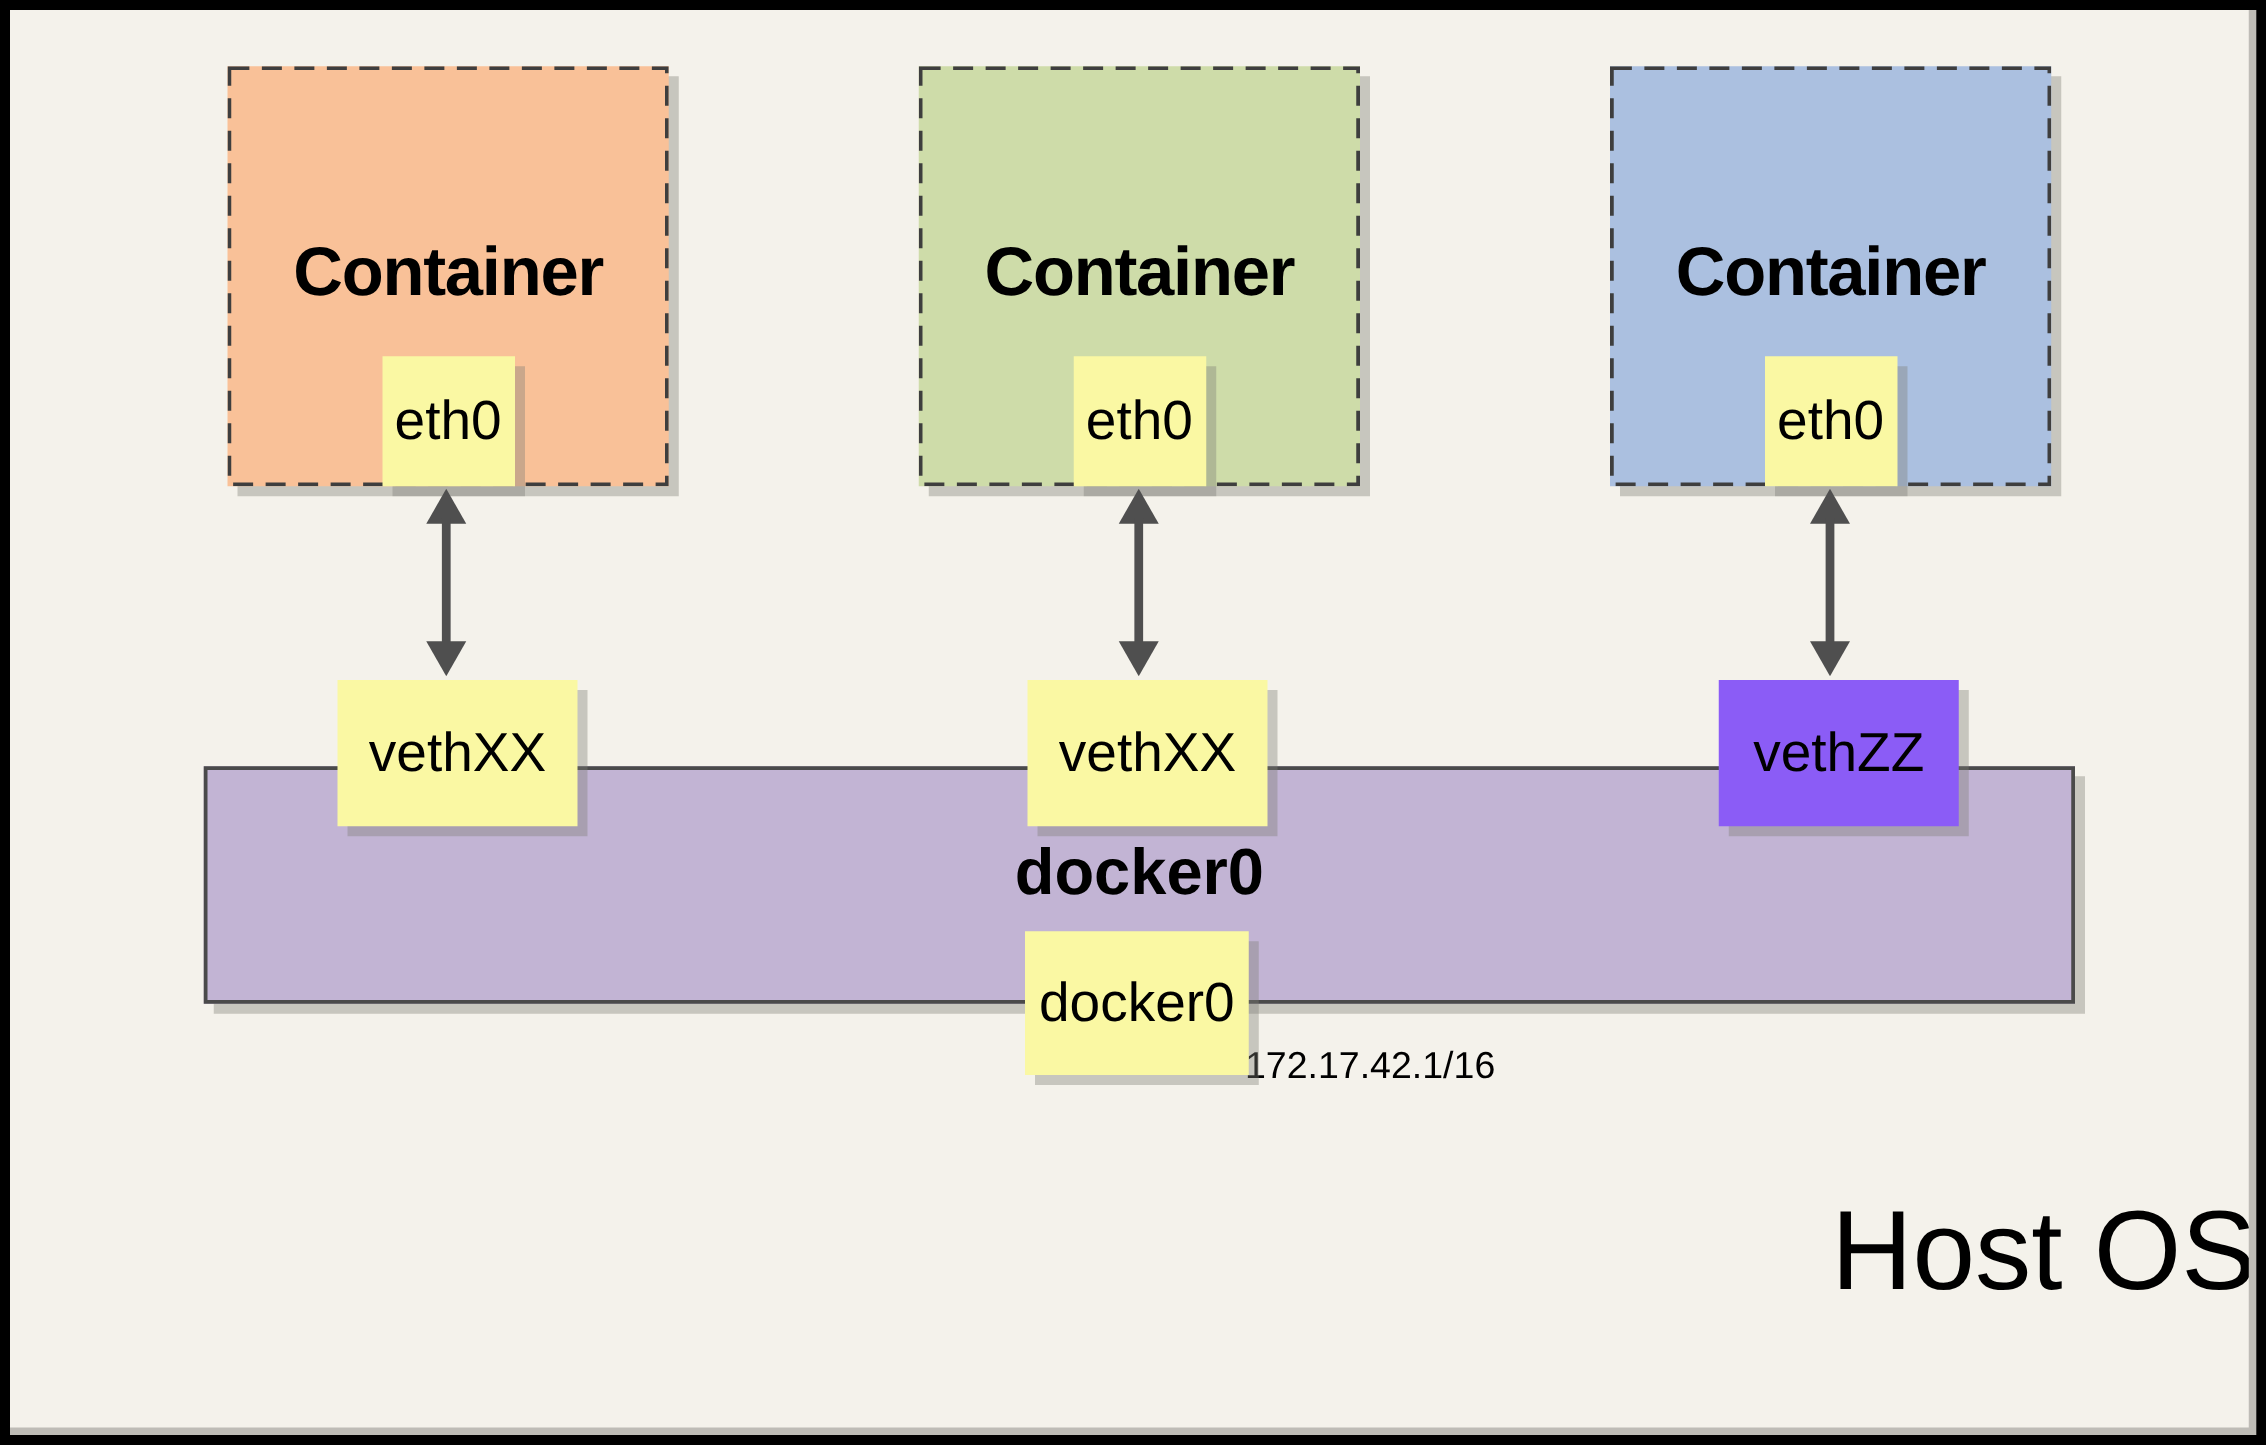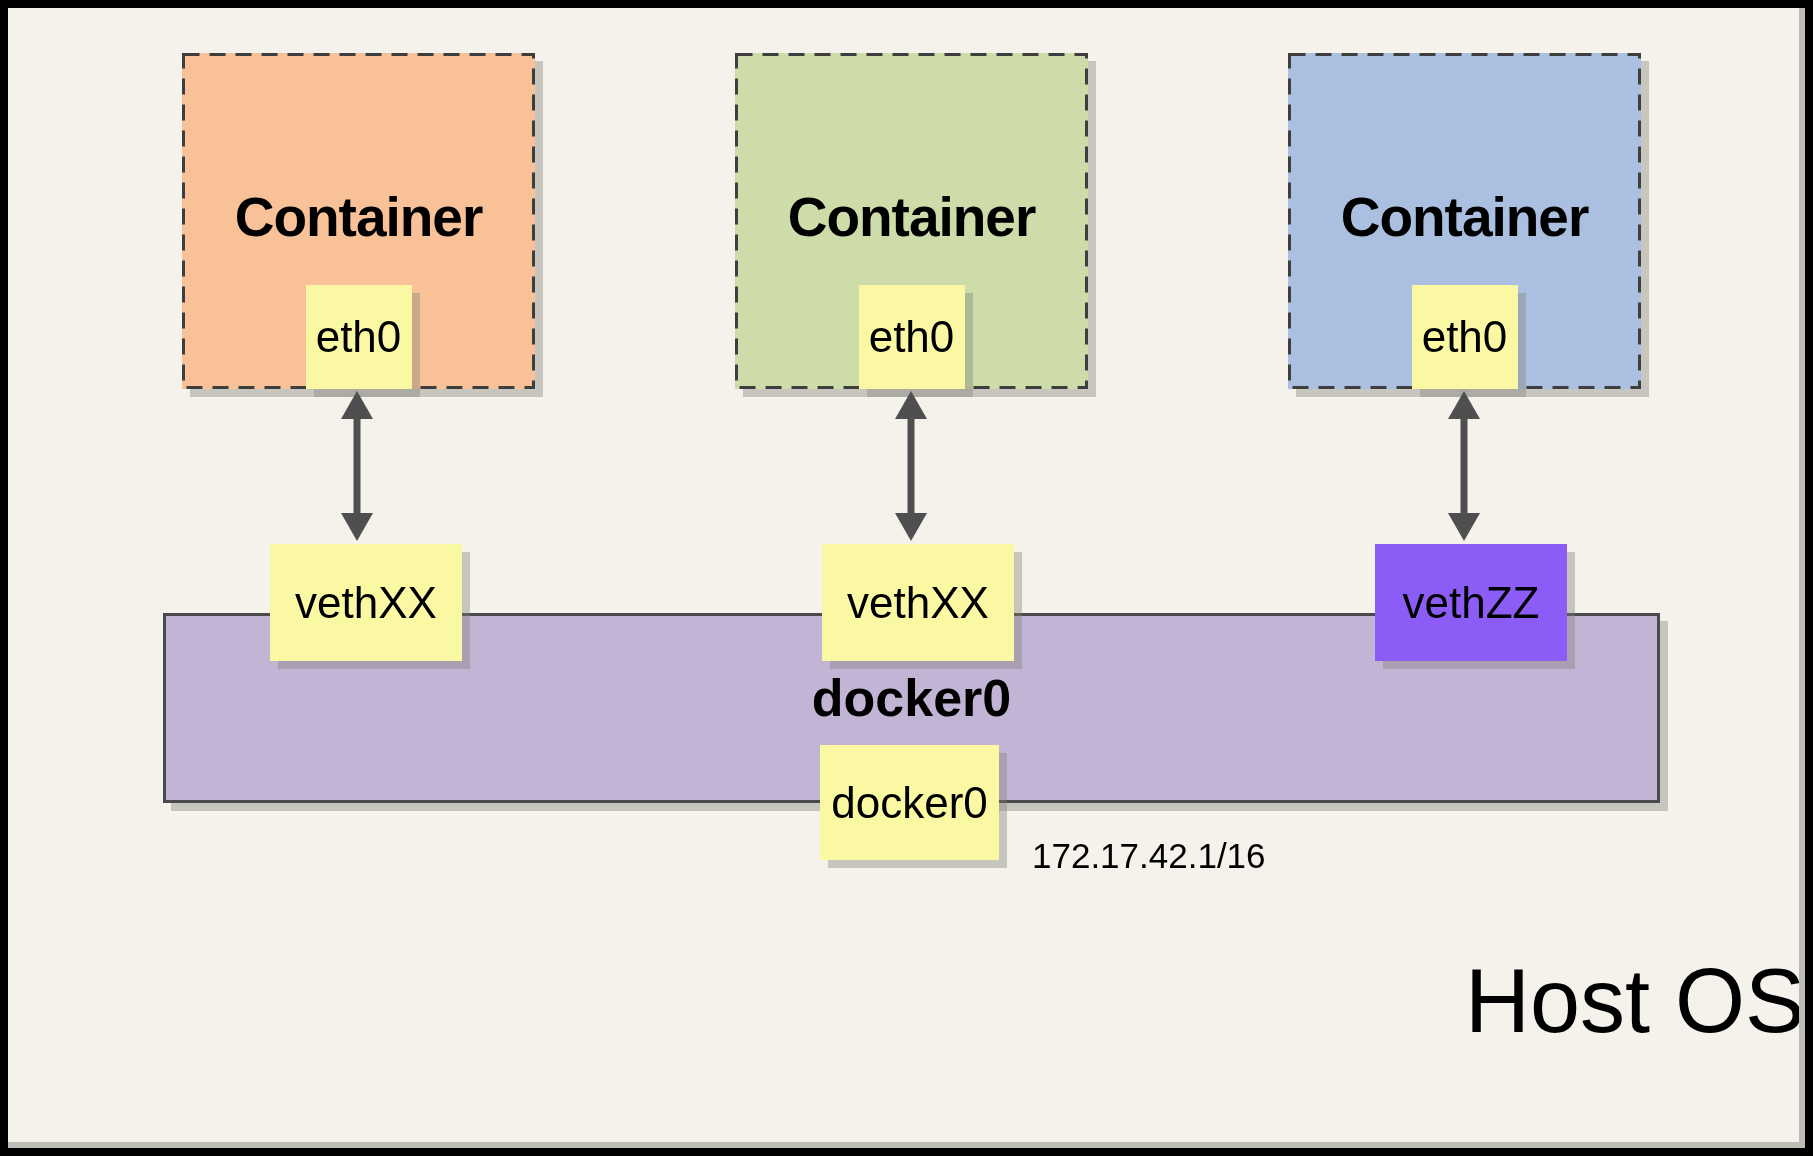--- a/index.html
+++ b/index.html
@@ -55,21 +55,21 @@
     position:absolute;left:0;right:0;top:52px;text-align:center;
     font-size:52px;font-weight:bold;
   }
 
   
   .arrow{position:absolute;top:391px;width:36px;height:150px;z-index:1;}
   #arrow-1{left:339px;}
   #arrow-2{left:893px;}
   #arrow-3{left:1446px;}
 
-  .ip-text{position:absolute;left:1016px;top:836px;font-size:35px;margin-left:16px;}
+  .ip-text{position:absolute;left:980px;top:836px;font-size:30px;margin-left:16px;}
   .host-title{
     position:absolute;left:0;right:8px;top:950px;text-align:right;
     font-size:90px;font-weight:normal;
   }
 </style>
 </head>
 <body>
 
 <div class="stage">
 

